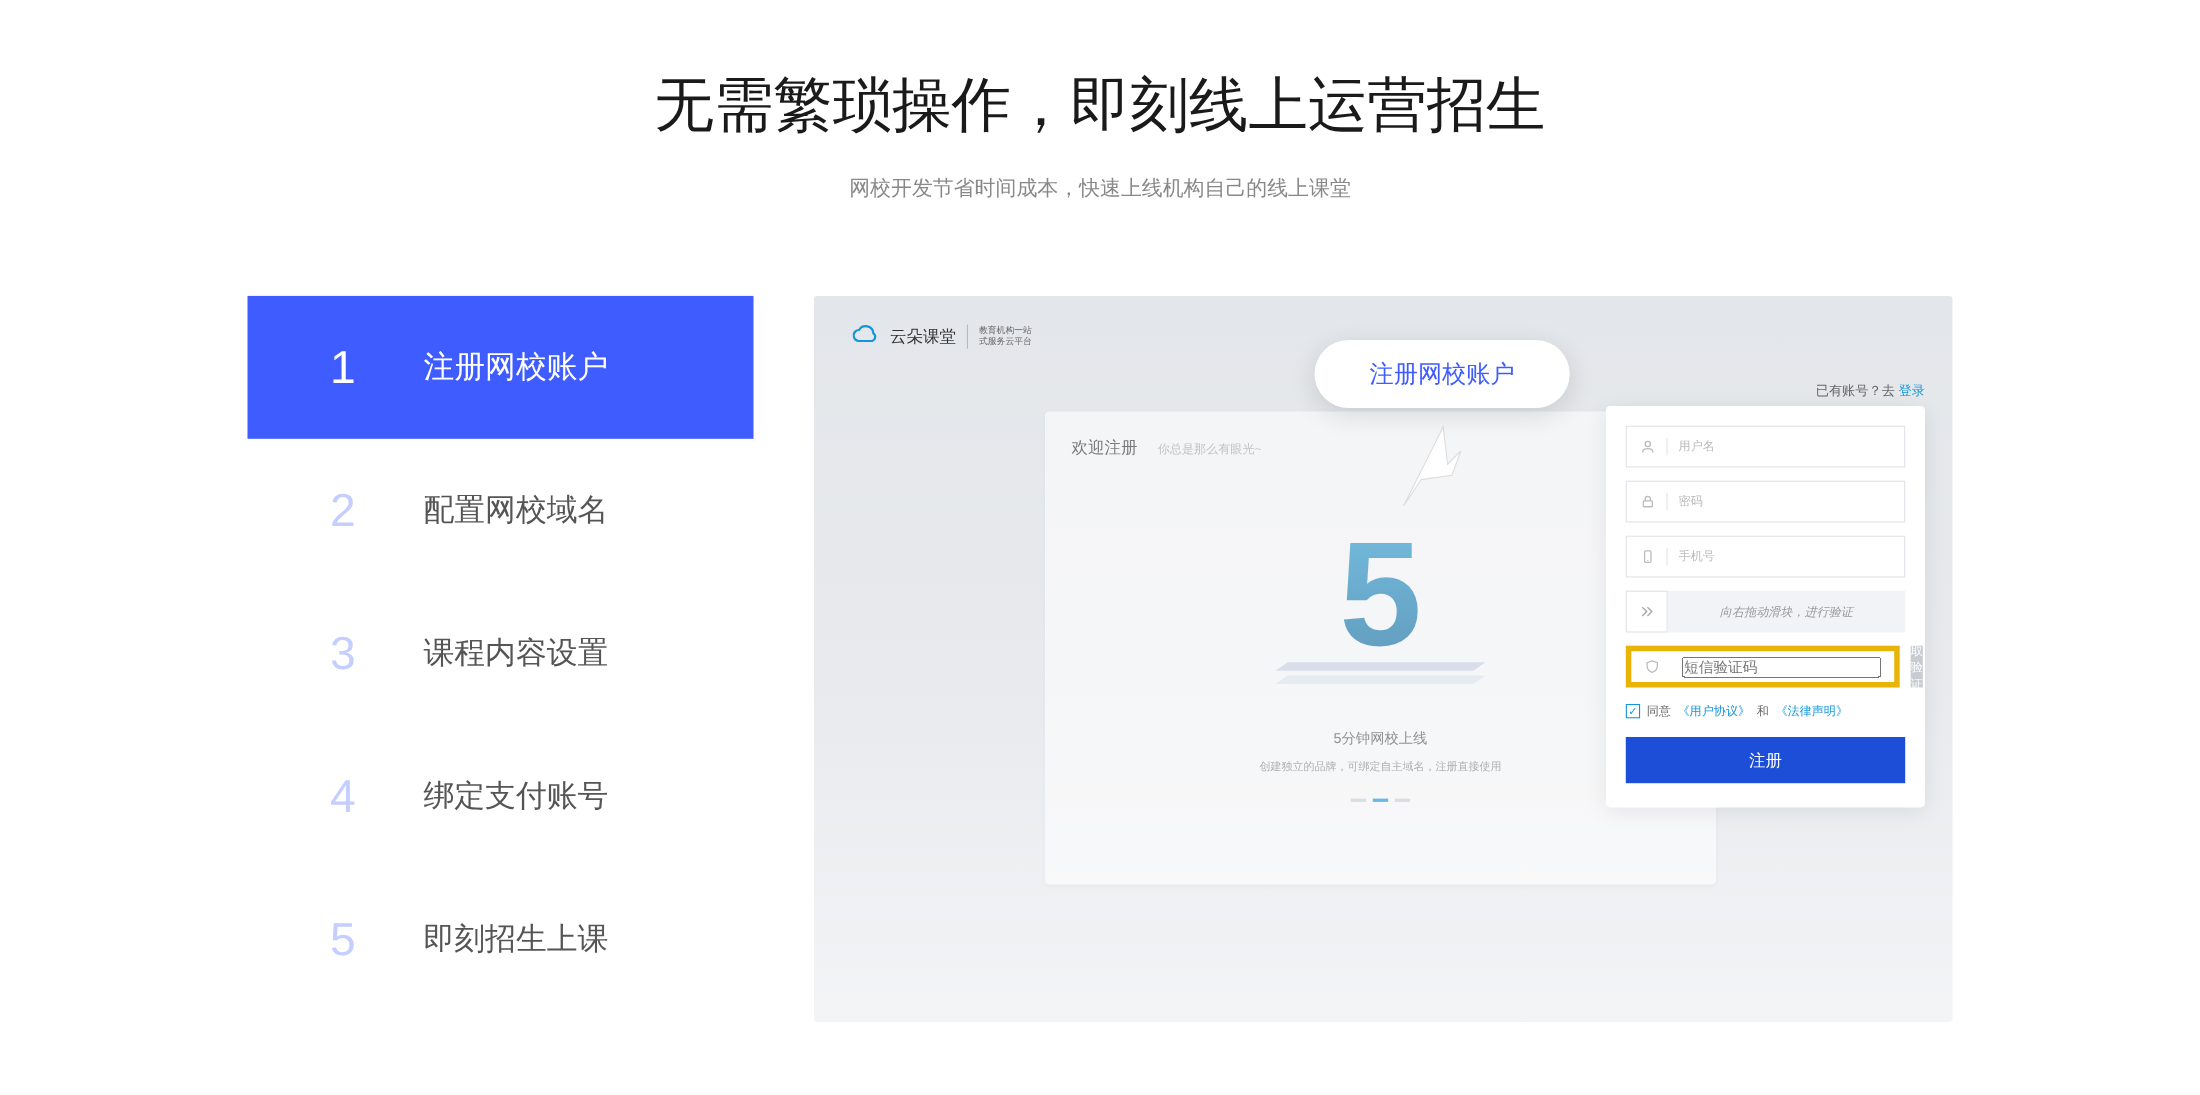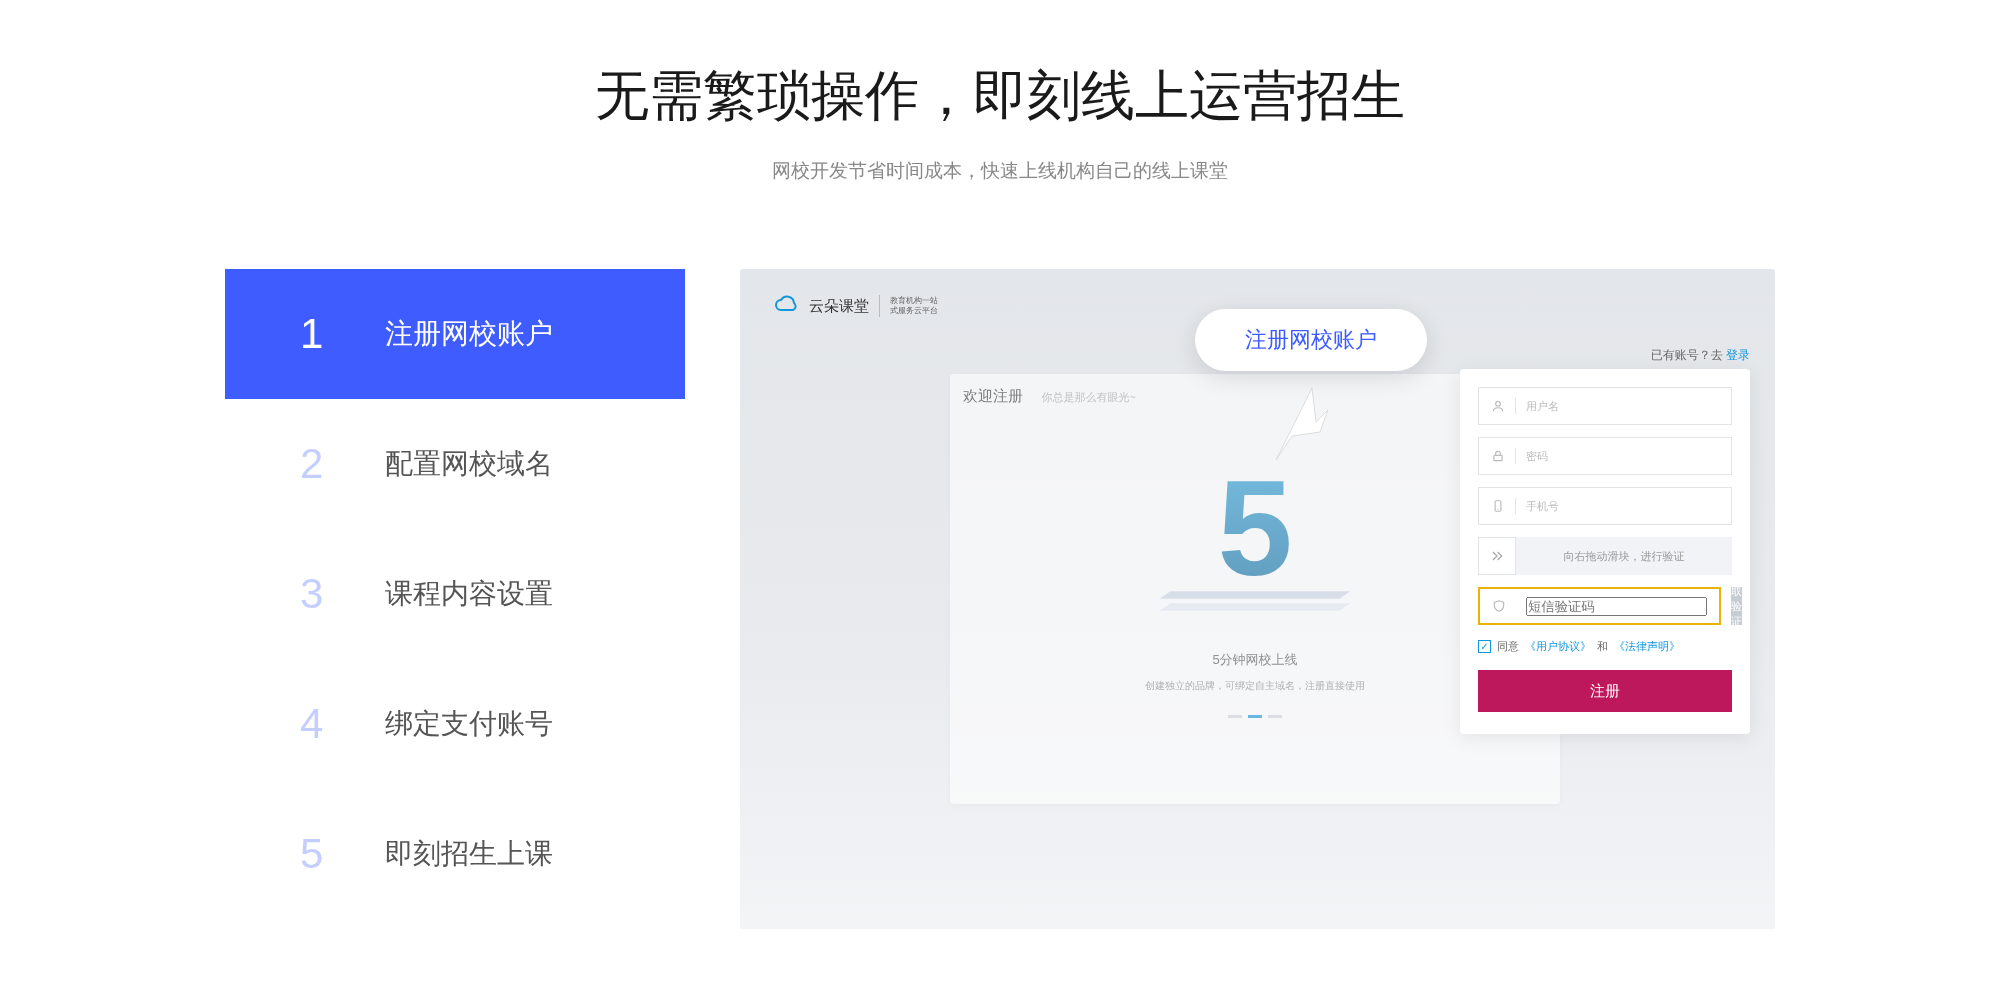--- a/index.html
+++ b/index.html
@@ -136,21 +136,21 @@
 .welcome-card {
   position: absolute;
   top: 105px;
   left: 210px;
   width: 610px;
   height: 430px;
   background: #fff;
   border-radius: 4px;
   box-shadow: 0 2px 8px rgba(0,0,0,0.05);
   opacity: 0.6;
-  padding: 13px;
+  padding: 24px;
 }
 
 .welcome-title {
   font-size: 15px;
   font-weight: 500;
   color: #333;
   display: inline-block;
 }
 
 .welcome-sub {
@@ -282,20 +282,21 @@
   color: #bbb;
 }
 
 .slider-field {
   height: 38px;
   background: #f1f3f6;
   display: flex;
   align-items: center;
   margin-bottom: 12px;
   position: relative;
+  font-style: italic;
 }
 
 .slider-handle {
   width: 38px;
   height: 38px;
   background: #fff;
   border: 1px solid #e0e3e8;
   display: flex;
   align-items: center;
   justify-content: center;
@@ -311,21 +312,21 @@
 
 .sms-row {
   display: flex;
   gap: 10px;
   margin-bottom: 14px;
 }
 
 .sms-field {
   flex: 1;
   height: 38px;
-  border: 2px solid #eab308;
+  border: 5px solid #eab308;
   display: flex;
   align-items: center;
   padding: 0 12px;
   gap: 10px;
 }
 
 .sms-btn {
   width: 100px;
   height: 38px;
   background: #c7cbd2;
@@ -357,21 +358,21 @@
   font-size: 10px;
 }
 
 .agree-row .blue {
   color: #1296db;
 }
 
 .register-btn {
   width: 100%;
   height: 42px;
-  background: #be185d;
+  background: #1d4ed8;
   color: #fff;
   border: none;
   font-size: 15px;
   cursor: pointer;
 }
 
 .footer-copyright {
   position: absolute;
   bottom: 28px;
   left: 0;

